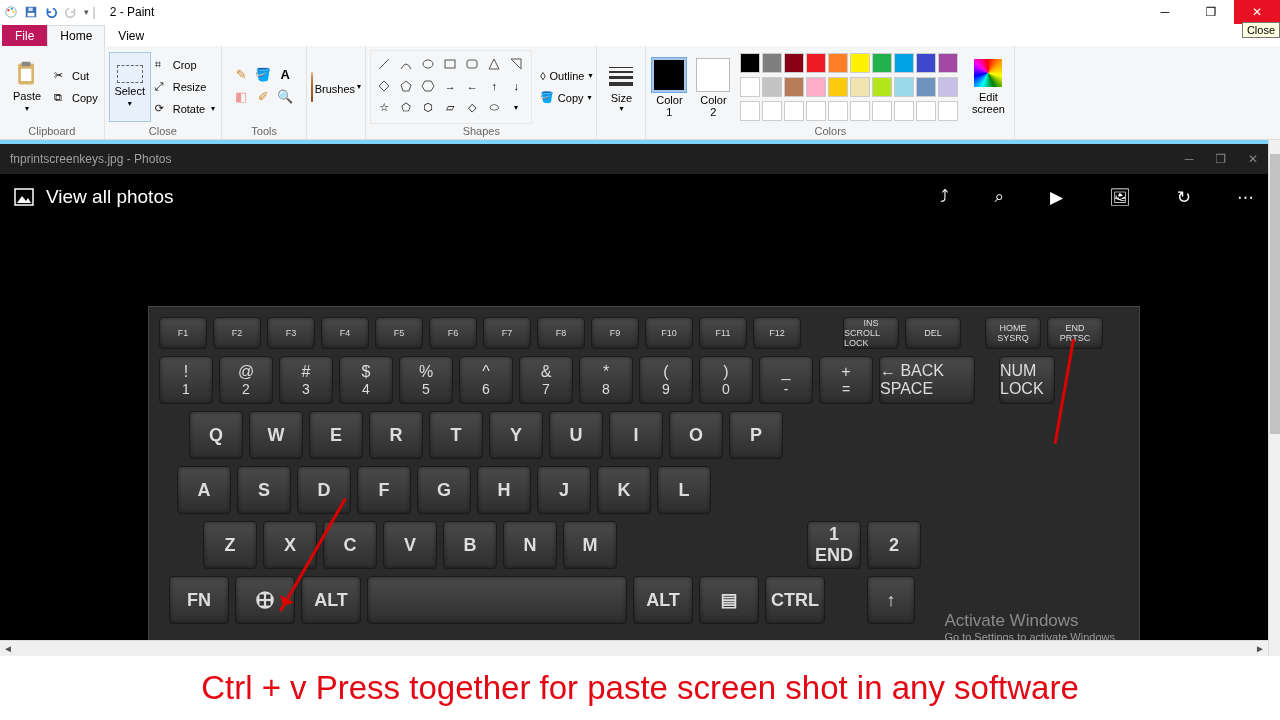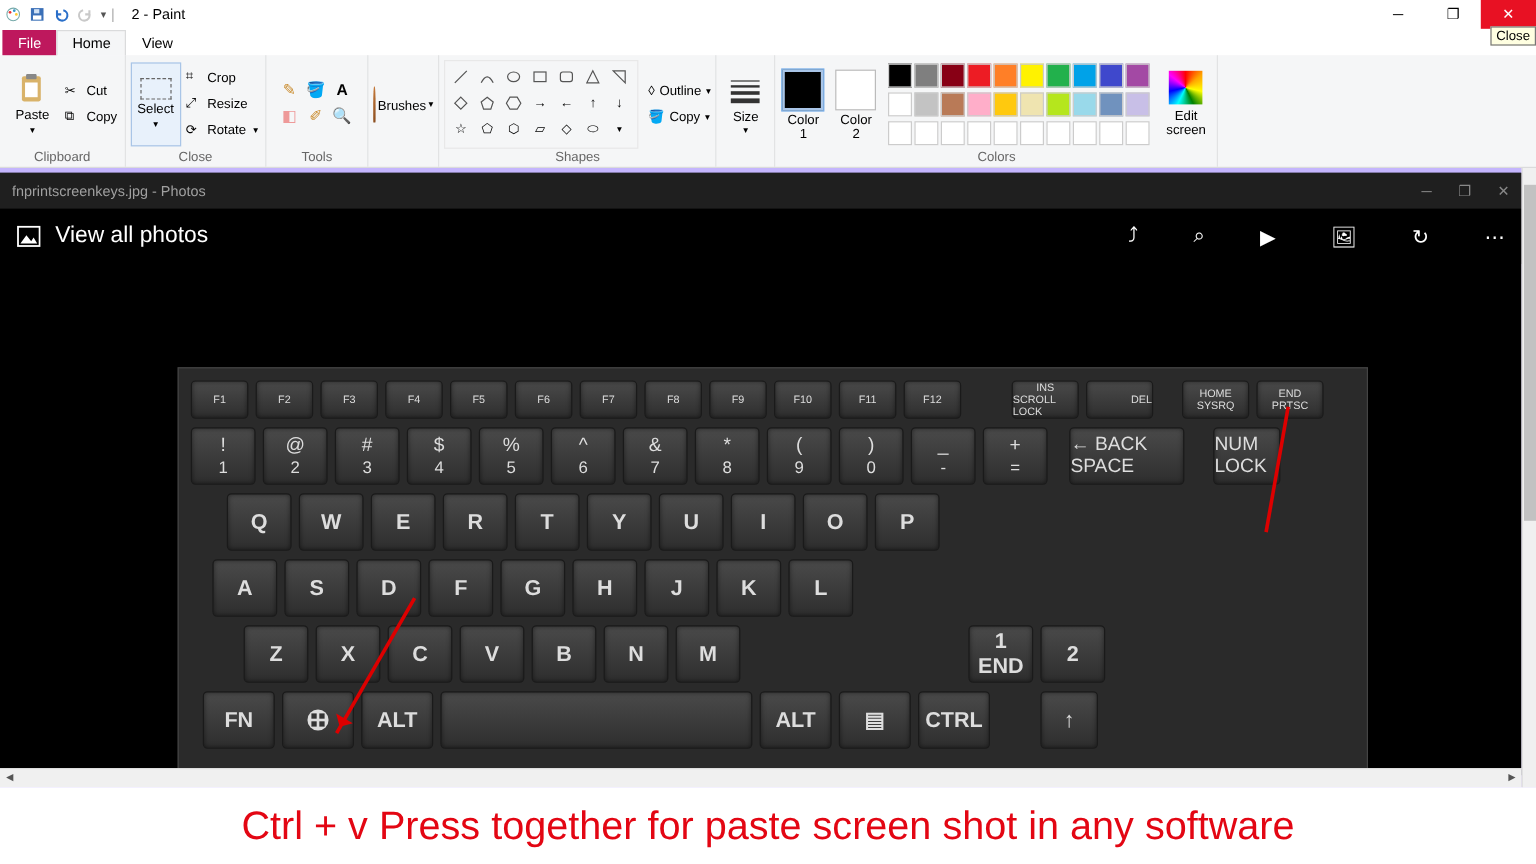--- a/index.html
+++ b/index.html
@@ -42,21 +42,21 @@
 .size-btn .lines span:nth-child(2){height:2px}
 .size-btn .lines span:nth-child(3){height:3px}
 .size-btn .lines span:nth-child(4){height:4px}
 .color-box{width:34px;height:34px;border:1px solid #bbb;margin:2px}
 .color-box.c1{background:#000;border:2px solid #a9c5e7;outline:1px solid #6fa8e6}
 .color-box.c2{background:#fff}
 .palette{display:grid;grid-template-columns:repeat(10,20px);grid-auto-rows:20px;gap:2px;padding:2px}
 .palette div{border:1px solid #ccc}
 .edit-colors{display:flex;flex-direction:column;align-items:center;width:44px}
 .edit-colors .rainbow{width:28px;height:28px;background:conic-gradient(red,orange,yellow,green,cyan,blue,magenta,red)}
-.canvas-area{position:relative;height:516px;background:#c4b5fd;overflow:hidden}
+.canvas-area{position:relative;height:516px;background:#7dd3fc;overflow:hidden}
 .photos-window{position:absolute;top:4px;left:0;right:12px;background:#000}
 .photos-title{height:30px;background:#1f1f1f;display:flex;align-items:center;padding:0 10px;color:#a0a0a0;font-size:12px}
 .photos-title .pbtns{margin-left:auto;display:flex;gap:22px;font-size:12px;color:#888}
 .photos-toolbar{height:46px;background:#000;display:flex;align-items:center;padding:0 14px;color:#fff}
 .photos-toolbar .vap{display:flex;align-items:center;gap:12px;font-size:19px}
 .photos-toolbar .picon{width:20px;height:20px}
 .photos-toolbar .ticons{margin-left:auto;display:flex;gap:46px;align-items:center;font-size:17px}
 .keyboard{background:#2a2a2a;margin:86px 0 0 148px;width:992px;height:340px;position:relative;padding:10px;border:1px solid #444}
 .krow{display:flex;gap:6px;margin-bottom:7px}
 .key{background:linear-gradient(#4a4a4a,#2e2e2e);border:1px solid #1a1a1a;border-radius:4px;color:#ddd;font-size:11px;display:flex;flex-direction:column;align-items:center;justify-content:center;box-shadow:inset 0 0 4px rgba(0,0,0,.5)}
@@ -426,21 +426,21 @@
             <span>F11</span>
           </div>
           <div class="key fn">
             <span>F12</span>
           </div>
           <div style="width: 30px;"></div>
           <div class="key fn" style="width: 56px;">
             <span>INS</span>
             <span class="sub">SCROLL LOCK</span>
           </div>
-          <div class="key fn" style="width: 56px; align-items: flex-end;">
+          <div class="key fn" style="width: 56px;">
             <span>DEL</span>
           </div>
           <div style="width: 12px;"></div>
           <div class="key fn" style="width: 56px;">
             <span>HOME</span>
             <span class="sub">SYSRQ</span>
           </div>
           <div class="key fn" style="width: 56px;">
             <span>END</span>
             <span class="sub">PRTSC</span>
@@ -488,21 +488,21 @@
             <span style="font-size: 14px;">0</span>
           </div>
           <div class="key num">
             <span>_</span>
             <span style="font-size: 14px;">-</span>
           </div>
           <div class="key num">
             <span>+</span>
             <span style="font-size: 14px;">=</span>
           </div>
-          <div class="key num wide" style="width: 96px; margin-left: 12px;">
+          <div class="key num wide" style="width: 96px;">
             <span>← BACK SPACE</span>
           </div>
           <div style="width: 12px;"></div>
           <div class="key num" style="width: 56px;">
             <span>NUM
 LOCK</span>
           </div>
         </div>
       <div class="krow" id="qwerty-row">
           <div style="width: 24px;"></div>
@@ -628,20 +628,24 @@
           </div>
           <div style="width: 30px;"></div>
           <div class="key letter" style="width: 48px;">
             <span>↑</span>
           </div>
         </div>
 
       <div class="callout-line"></div>
       <div class="arrow"></div>
 
+      <div class="watermark">
+        <div>Activate Windows</div>
+        <div class="sub">Go to Settings to activate Windows</div>
+      </div>
     </div>
   </div>
 
   <div class="hscroll">
     <div class="arrow-btn">◄</div>
     <div style="flex:1"></div>
     <div class="arrow-btn">►</div>
   </div>
 </div>
 

